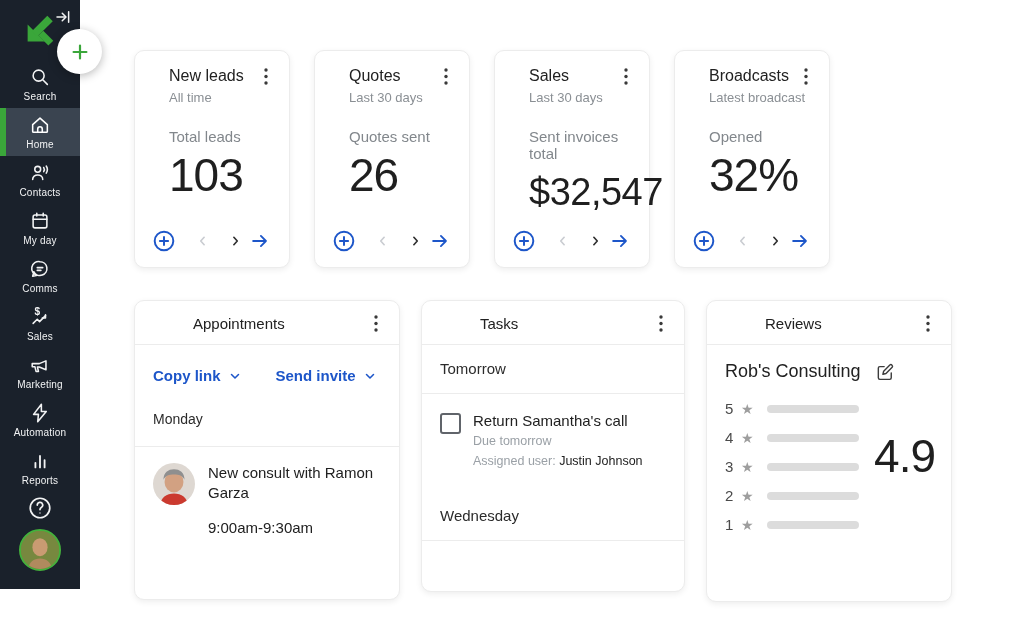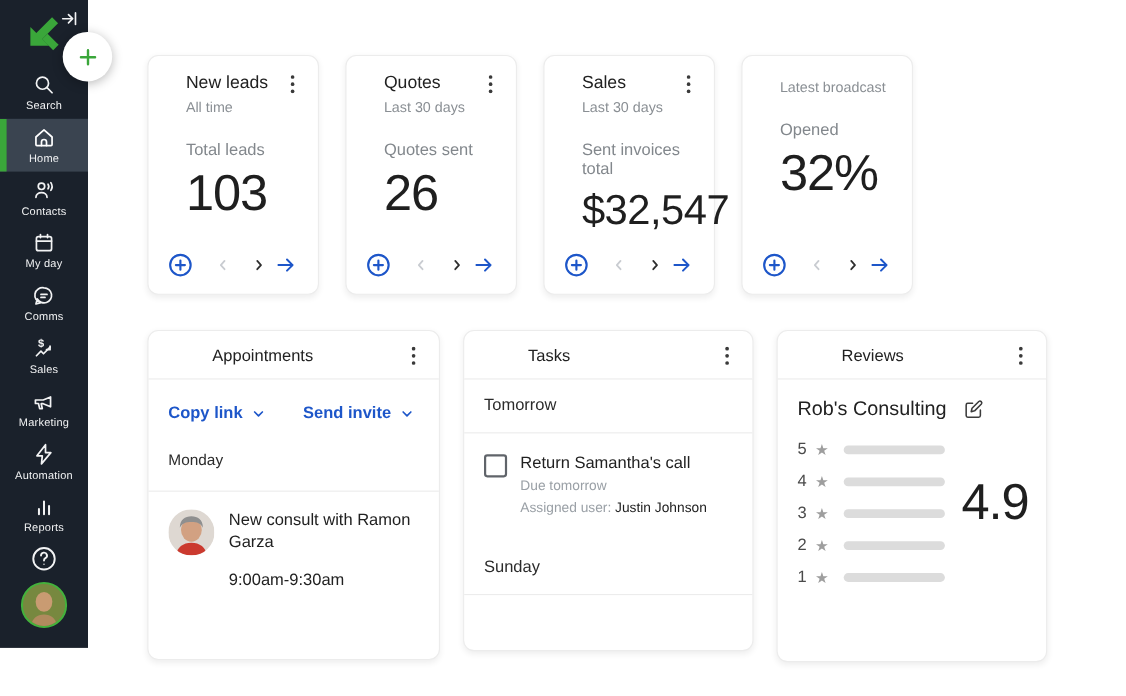--- a/index.html
+++ b/index.html
@@ -332,20 +332,30 @@
           </span>
           <button class="icon-btn">
             <svg width="26" height="22" viewBox="0 0 24 24" fill="none" stroke="#1d56c9" stroke-width="2" stroke-linecap="round" stroke-linejoin="round">
                 <path d="M4.5 12h14M13 6.5l5.5 5.5L13 17.5"></path>
               </svg>
           </button>
         </div>
       </div>
 
       <div class="card stat-card">
+        <div class="stat-head">
+          <span class="stat-title">Broadcasts</span>
+          <button class="kebab">
+            <svg width="4" height="17" viewBox="0 0 4 17">
+                <circle cx="2" cy="2" r="1.7" fill="#3a3a3a"></circle>
+                <circle cx="2" cy="8.5" r="1.7" fill="#3a3a3a"></circle>
+                <circle cx="2" cy="15" r="1.7" fill="#3a3a3a"></circle>
+              </svg>
+          </button>
+        </div>
         <div class="stat-period">Latest broadcast</div>
         <div class="stat-metric">Opened</div>
         <div class="stat-value">32%</div>
         <div class="stat-footer">
           <button class="icon-btn">
             <svg width="26" height="26" viewBox="0 0 24 24" fill="none" stroke="#1d56c9" stroke-width="1.8" stroke-linecap="round">
                 <circle cx="12" cy="12" r="8.6"></circle>
                 <path d="M12 8.2v7.6M8.2 12h7.6"></path>
               </svg>
           </button>
@@ -440,21 +450,21 @@
           <div>
             <div class="task-title">Return Samantha's call</div>
             <div class="task-due">Due tomorrow</div>
             <div class="task-assigned">
               <span>Assigned user:</span>
               <span class="task-assignee">Justin Johnson</span>
             </div>
           </div>
         </div>
         <div class="task-day">
-          <span class="day-label" style="font-size:15px;">Sunday</span>
+          <span class="day-label" style="font-size:15px;">Wednesday</span>
         </div>
         <div class="divider"></div>
         <div class="spacer"></div>
       </div>
 
       <div class="card panel reviews">
         <div class="panel-head">
           <span class="panel-title">Reviews</span>
           <button class="kebab">
             <svg width="4" height="17" viewBox="0 0 4 17">

